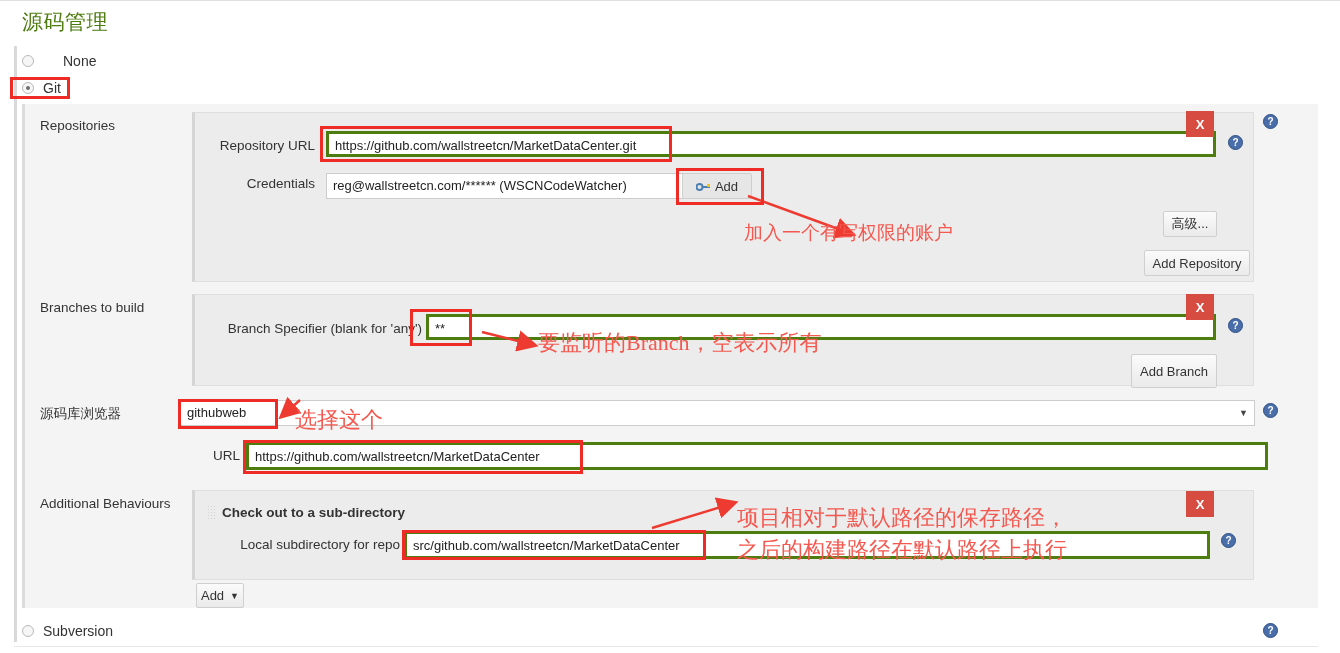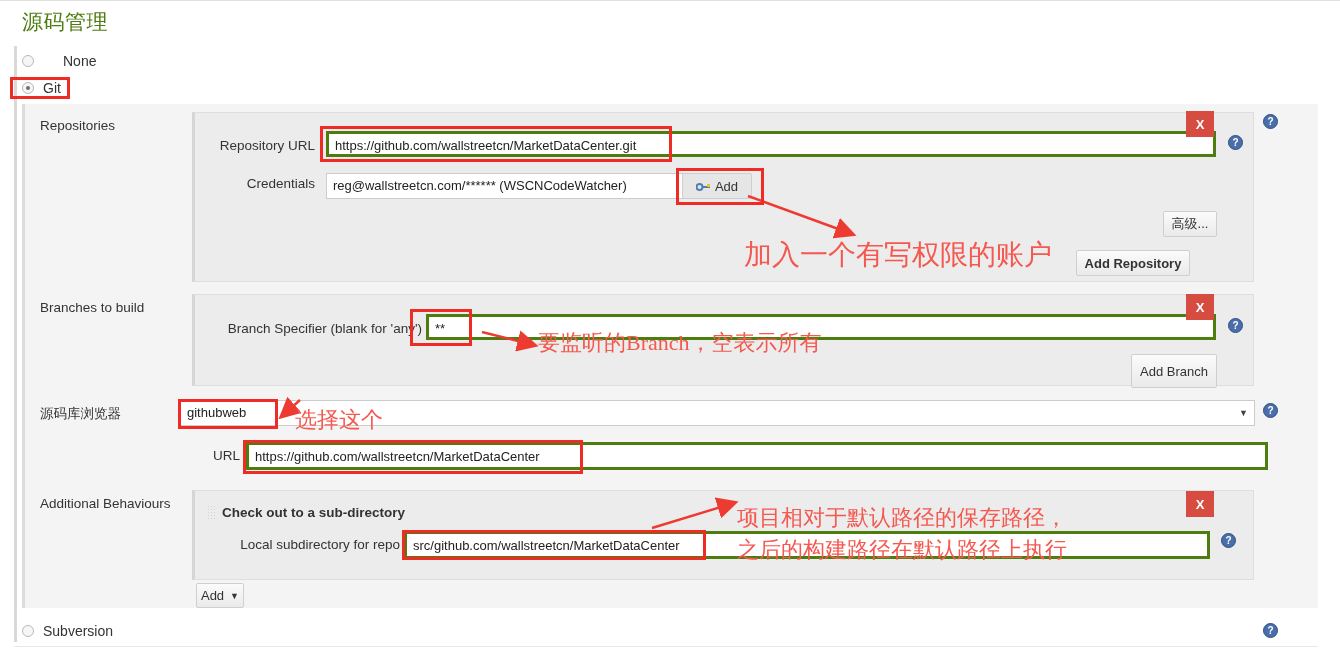--- a/index.html
+++ b/index.html
@@ -273,21 +273,21 @@
         <circle cx="3.5" cy="7" r="3" fill="none" stroke="#4a7fb5" stroke-width="2"></circle>
         <rect x="6" y="6" width="8" height="2" fill="#4a7fb5"></rect>
         <rect x="11" y="4" width="3" height="3" fill="#f0c419"></rect>
       </svg>
     </span>
     <span>Add</span>
   </div>
 
   <div class="btn" style="left:1163px; top:211px; width:54px; height:26px;">高级...</div>
 
-  <div class="btn" style="left:1076px; top:250px; width:114px; height:26px;font-weight:bold;">Add Repository</div>
+  <div class="btn" style="left:1144px; top:250px; width:106px; height:26px;">Add Repository</div>
 
   <div class="xbtn" style="left:1186px; top:111px;">X</div>
 
   <div class="help" style="left:1228px; top:135px;">?</div>
   <div class="help" style="left:1263px; top:114px;">?</div>
 
   <div class="row-label" style="left:40px; top:300px; width:170px; text-align:left;">Branches to build</div>
 
   <div class="panel" style="left:192px; top:294px; width:1062px; height:92px;"></div>
 
@@ -354,19 +354,19 @@
   </svg>
 
   <div class="anno-box" style="left:10px; top:77px; width:60px; height:22px;"></div>
   <div class="anno-box" style="left:320px; top:126px; width:352px; height:36px;"></div>
   <div class="anno-box" style="left:676px; top:168px; width:88px; height:37px;"></div>
   <div class="anno-box" style="left:410px; top:309px; width:62px; height:37px;"></div>
   <div class="anno-box" style="left:178px; top:399px; width:100px; height:30px;"></div>
   <div class="anno-box" style="left:243px; top:440px; width:340px; height:34px;"></div>
   <div class="anno-box" style="left:402px; top:530px; width:304px; height:30px;"></div>
 
-  <div class="anno-text" style="left:744px; top:236px; font-size:28px;">加入一个有写权限的账户</div>
+  <div class="anno-text" style="left:744px; top:220px; font-size:19px;">加入一个有写权限的账户</div>
   <div class="anno-text" style="left:538px; top:328px; font-size:22px;">要监听的Branch，空表示所有</div>
   <div class="anno-text" style="left:295px; top:405px; font-size:22px;">选择这个</div>
   <div class="anno-text" style="left:737px; top:535px; font-size:22px;">之后的构建路径在默认路径上执行</div>
   <div class="anno-text" style="left:737px; top:503px; font-size:22px;">项目相对于默认路径的保存路径，</div>
 
 </div>
 
 </body></html>

